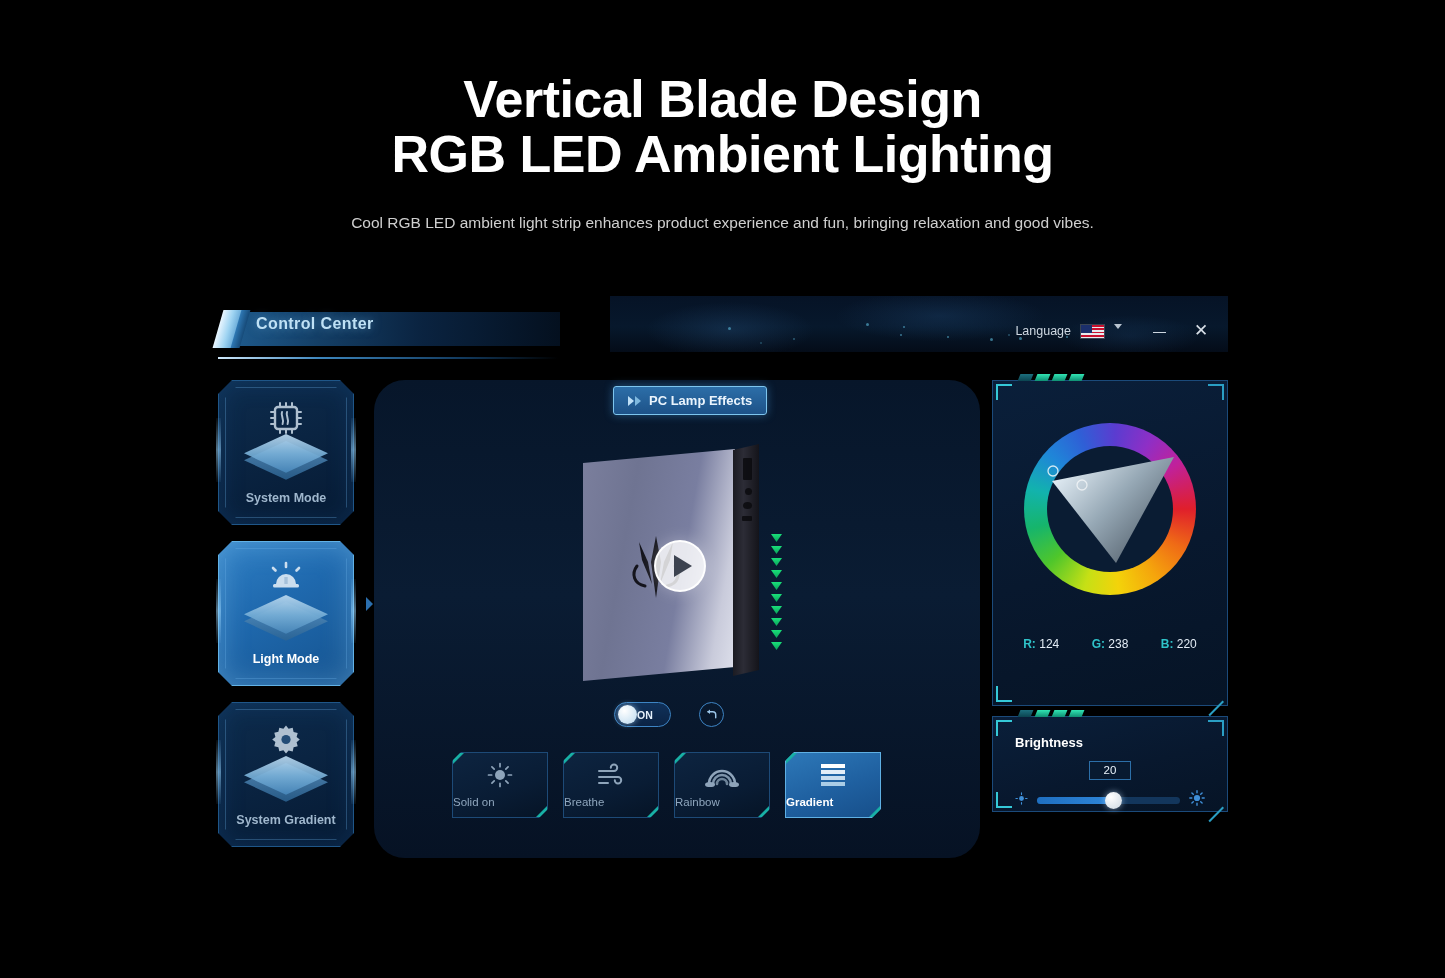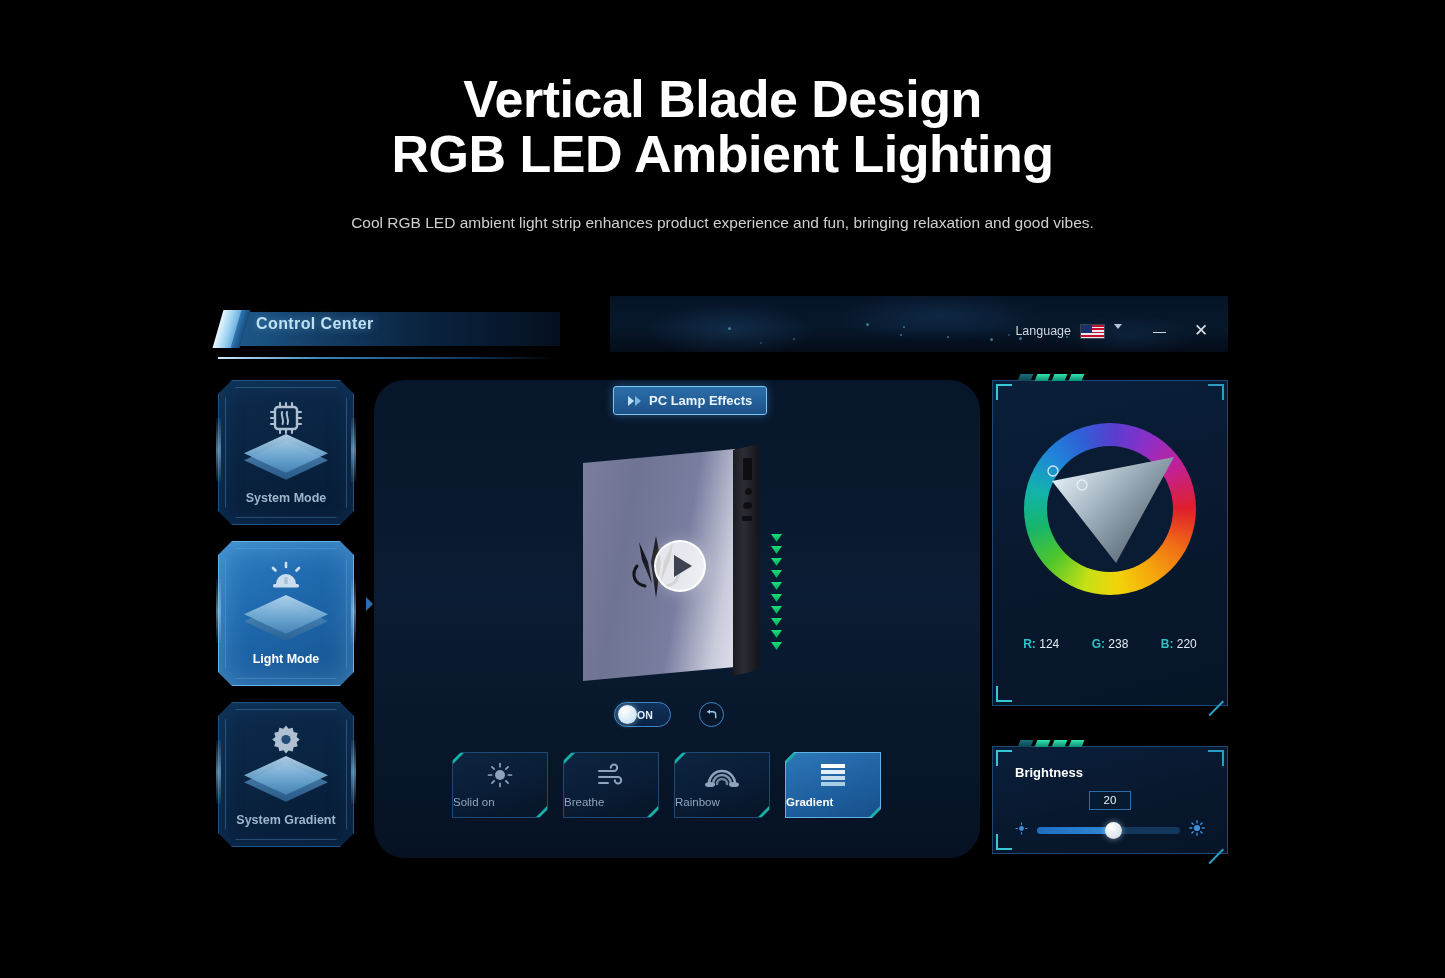--- a/index.html
+++ b/index.html
@@ -182,21 +182,21 @@
        #4fc62b 138deg,#16b56b 166deg,#12b3ad 194deg,#1f86d8 222deg,#2f5fd6 248deg,
        #5b3cd0 274deg,#8e2fc6 300deg,#c0219b 326deg,#e01f2b 360deg); }
   .wheel::after { content:""; position:absolute; left:23px; top:23px; width:126px; height:126px;
      border-radius:50%; background:#0a1c33; }
   .tri { position:absolute; left:50%; top:42px; transform:translateX(-50%); width:172px; height:172px; }
   .rgb-row { position:absolute; left:0; right:0; top:256px; display:flex;
      justify-content:space-around; padding:0 14px; }
   .rgb-row .it { font-size:12px; color:#e3ecf5; }
   .rgb-row .it b { color:#2fc3c9; font-weight:700; }
 
-  .bright-panel { height:108px; margin-top:40px; }
+  .bright-panel { height:96px; margin-top:10px; }
   .b-title { position:absolute; left:22px; top:18px; font-size:13px; color:#fff; font-weight:700; }
   .b-val { position:absolute; left:50%; top:44px; transform:translateX(-50%);
      min-width:42px; height:19px; border:1px solid #2c6fa8; background:#081a30;
      color:#e9f2fa; font-size:11.5px; text-align:center; line-height:17px; }
   .b-track-wrap { position:absolute; left:22px; right:22px; top:73px; display:flex; align-items:center; gap:9px; }
   .b-track { position:relative; flex:1; height:7px; border-radius:4px; background:#13365c; cursor:pointer; }
   .b-fill { position:absolute; left:0; top:0; height:7px; border-radius:4px;
      background:linear-gradient(90deg,#1f6fc0,#2f86d8); }
   .b-knob { position:absolute; top:-5px; width:17px; height:17px; border-radius:50%;
      background:radial-gradient(circle at 35% 30%,#fff,#ccd8e2); box-shadow:0 0 6px rgba(190,225,255,.6); }

